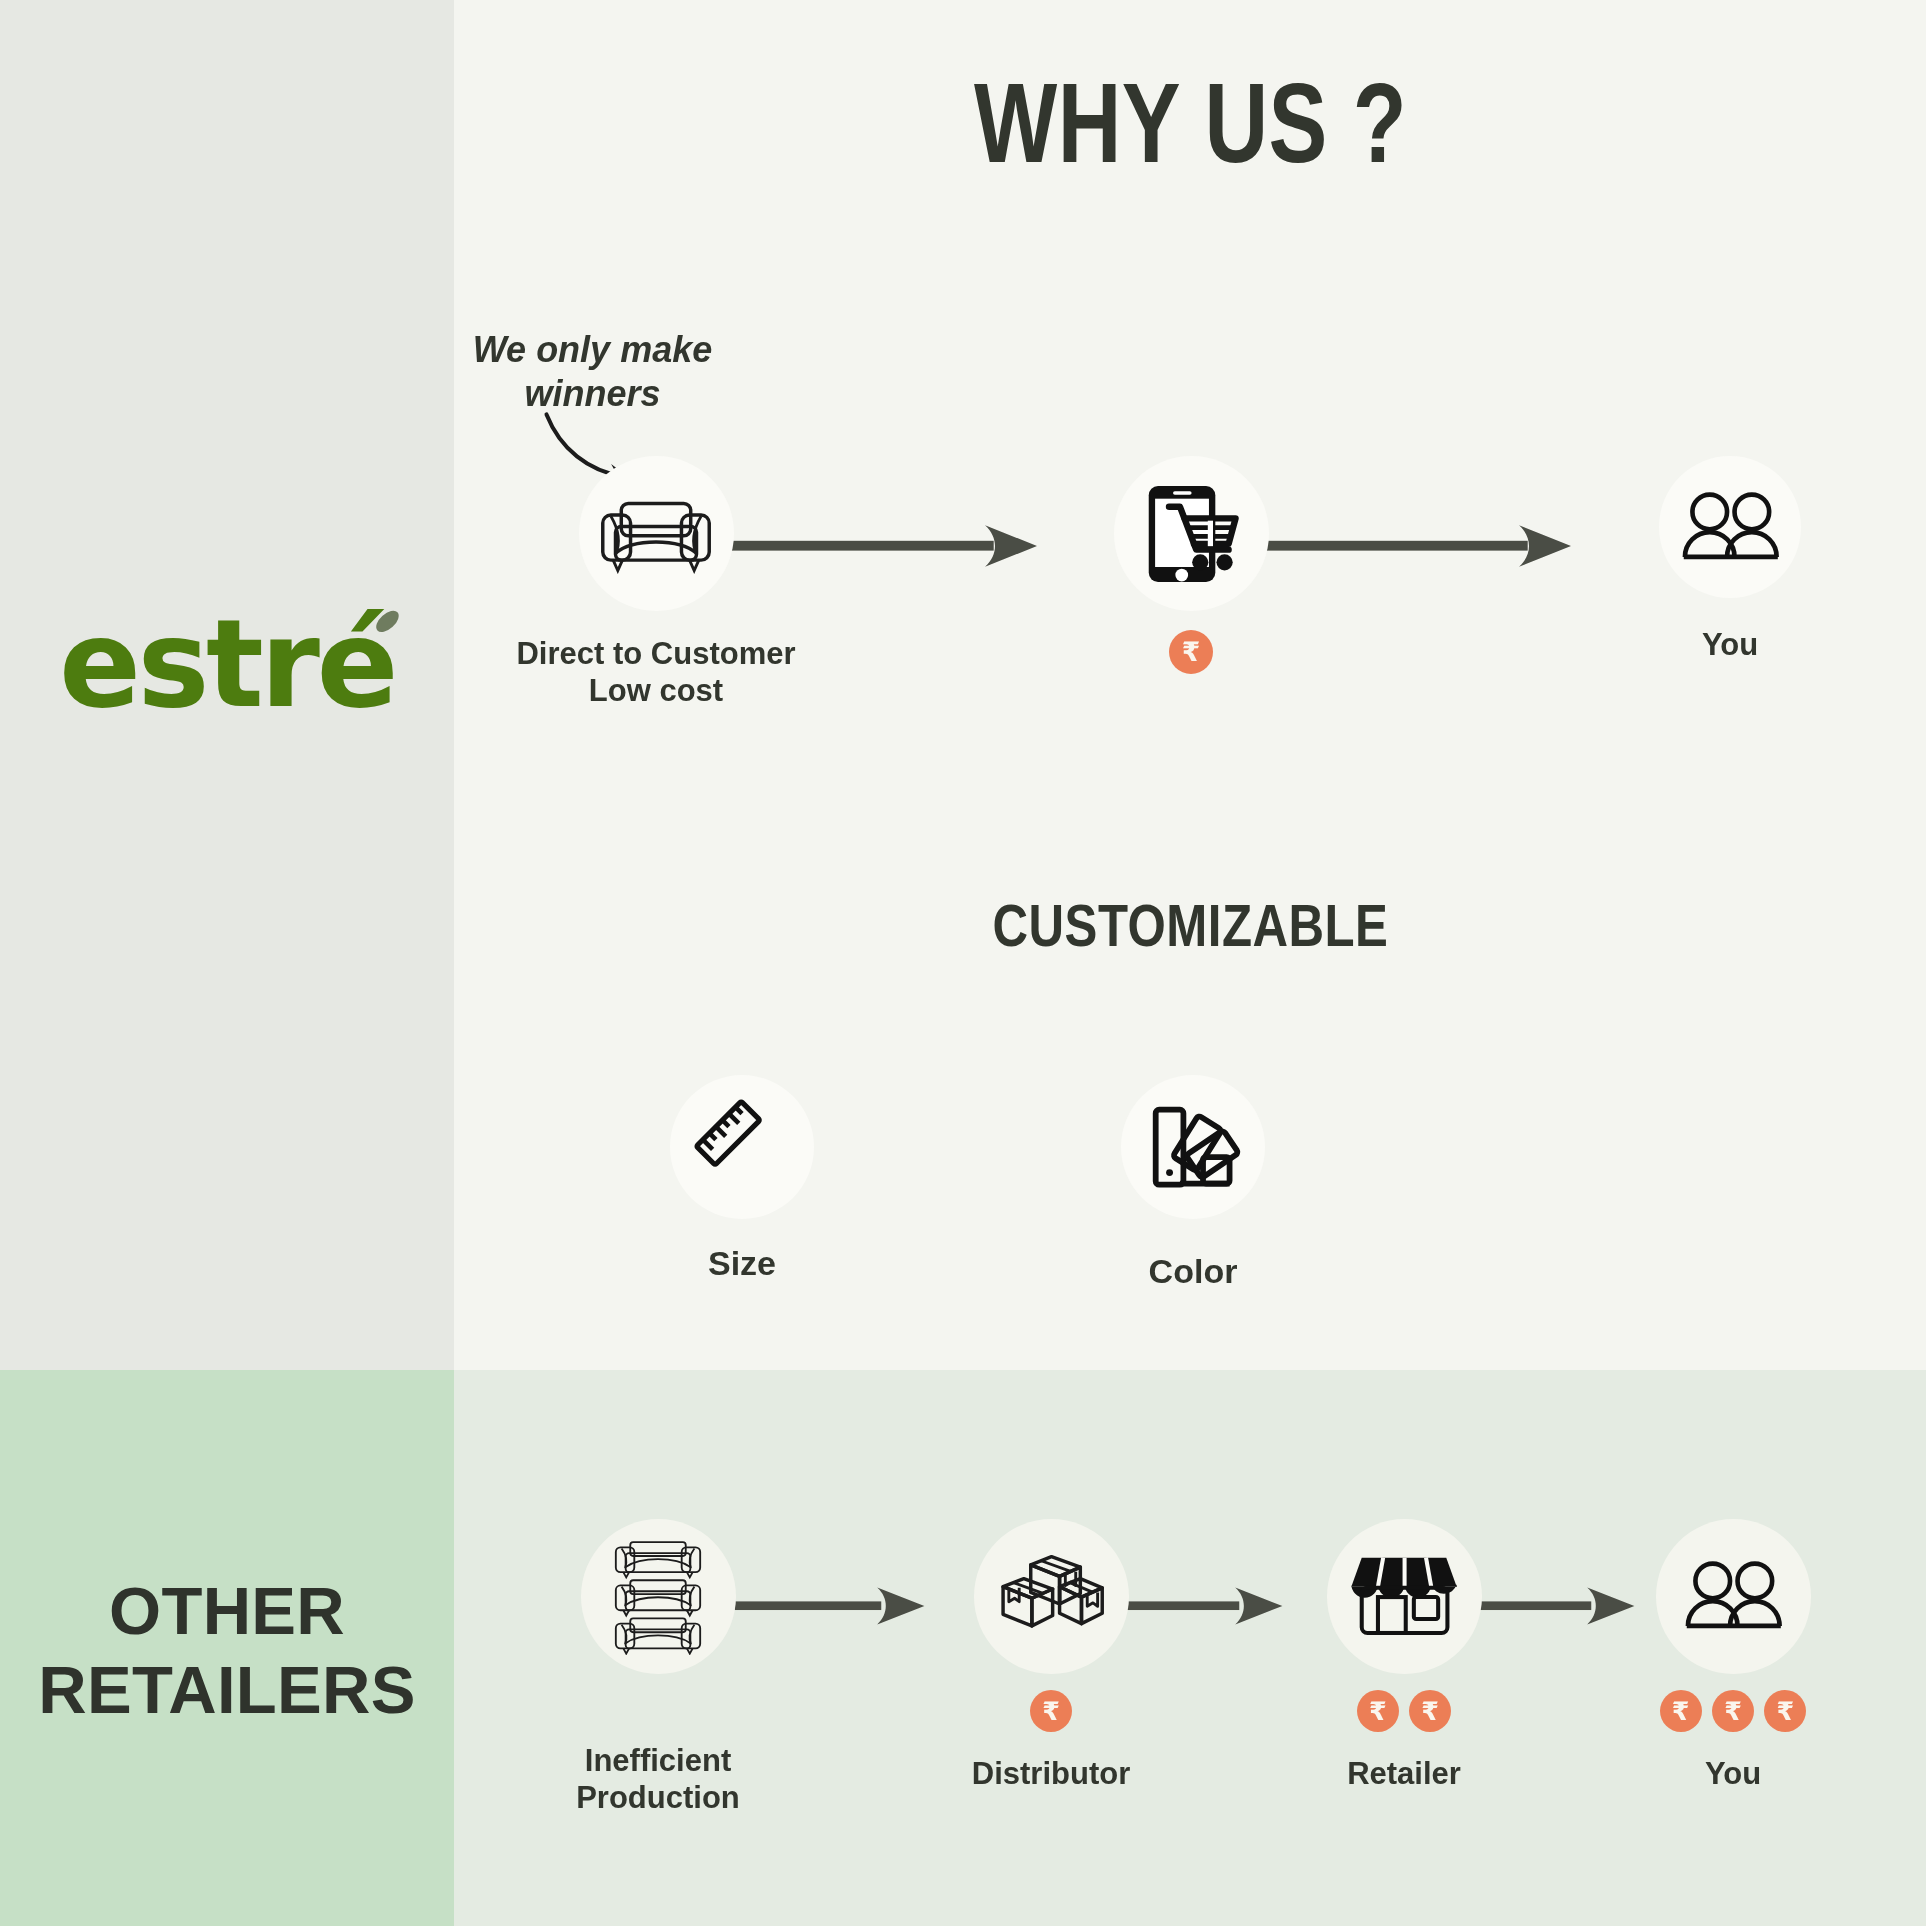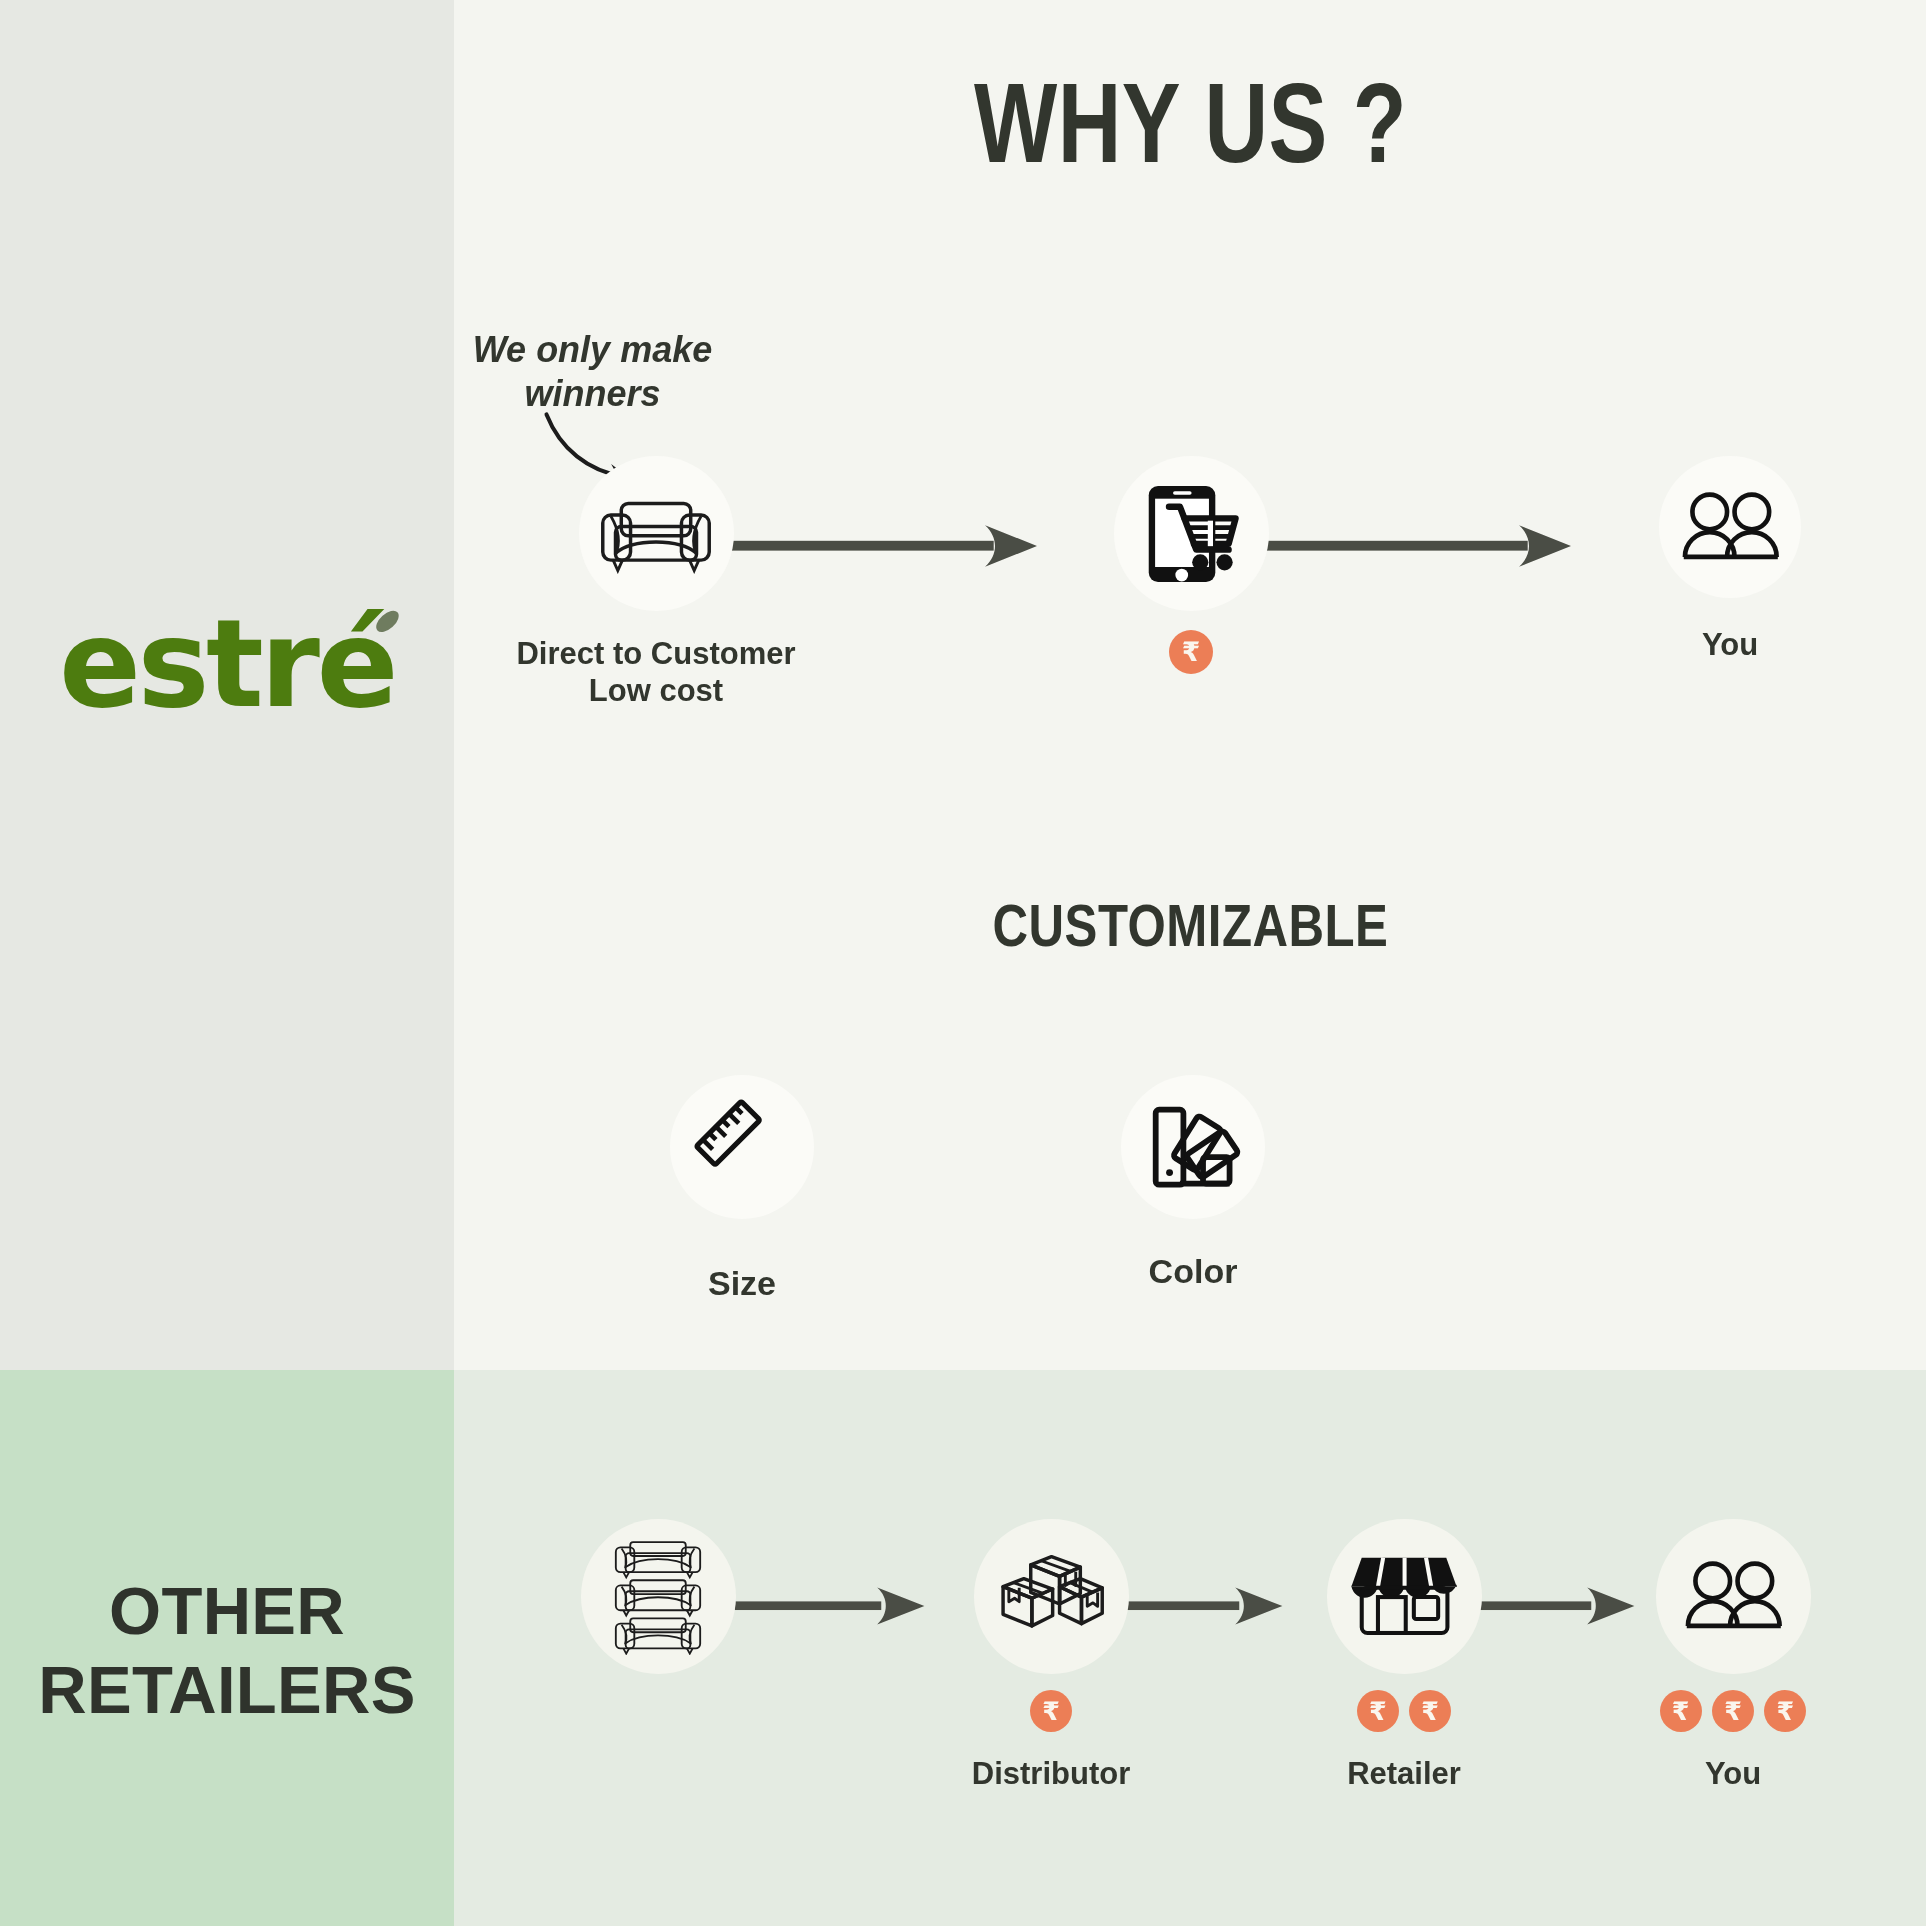--- a/index.html
+++ b/index.html
@@ -246,21 +246,21 @@
             <line x1="46" y1="28" x2="46" y2="52"></line>
             <line x1="62" y1="28" x2="62" y2="44"></line>
             <line x1="78" y1="28" x2="78" y2="52"></line>
             <line x1="94" y1="28" x2="94" y2="44"></line>
             <line x1="110" y1="28" x2="110" y2="52"></line>
             <line x1="126" y1="28" x2="126" y2="44"></line>
           </g>
         </g>
       </svg>
     </div>
-    <div class="node-label" style="font-size:34px; margin-top:44px;">Size</div>
+    <div class="node-label" style="font-size:34px; margin-top:24px;">Size</div>
   </div>
 
   <div class="node" id="node-color" style="left:1040px; top:1075px; width:306px;">
     <div class="bubble light" style="width:144px; height:144px;">
       <svg width="101" height="101" viewBox="0 0 175 175">
         <rect x="22" y="22" width="48" height="130" rx="6" fill="none" stroke="#111" stroke-width="10"></rect>
         <circle cx="46" cy="131" r="6" fill="#111"></circle>
         <rect x="70" y="38" width="48" height="84" rx="6" fill="none" stroke="#111" stroke-width="10" transform="rotate(32 94 80)"></rect>
         <rect x="96" y="60" width="48" height="78" rx="6" fill="none" stroke="#111" stroke-width="10" transform="rotate(56 120 99)"></rect>
         <rect x="104" y="104" width="46" height="46" rx="5" fill="none" stroke="#111" stroke-width="10"></rect>
@@ -319,20 +319,24 @@
             <rect x="34" y="24" width="112" height="33" rx="6"></rect>
             <path d="M34 48 C 60 30, 120 30, 146 48"></path>
             <path d="M27 16 C 36 28, 37 40, 33 50"></path>
             <path d="M153 16 C 144 28, 143 40, 147 50"></path>
             <path d="M30 57 L 35 66 L 40 57"></path>
               <path d="M140 57 L 145 66 L 150 57"></path>
           </g>
         </g>
       </svg>
     </div>
+    <div class="node-label" style="font-size:31px; margin-top:68px;">
+      <div>Inefficient</div>
+      <div>Production</div>
+    </div>
   </div>
 
   <div class="node" id="node-distributor" style="left:901px; top:1519px; width:300px;">
     <div class="bubble cream" style="width:155px; height:155px;">
       <svg width="113" height="87" viewBox="0 0 196 150">
         <g fill="none" stroke="#1C1C1C" stroke-width="6" stroke-linejoin="round">
           <path d="M62 20 L 98 6 L 148 24 L 112 40 Z"></path>
           <path d="M62 20 L 62 68 L 112 88 L 112 40 Z"></path>
           <path d="M148 24 L 148 70 L 112 88 L 112 40 Z"></path>
           <path d="M80 13 L 130 31" stroke-width="5"></path>

